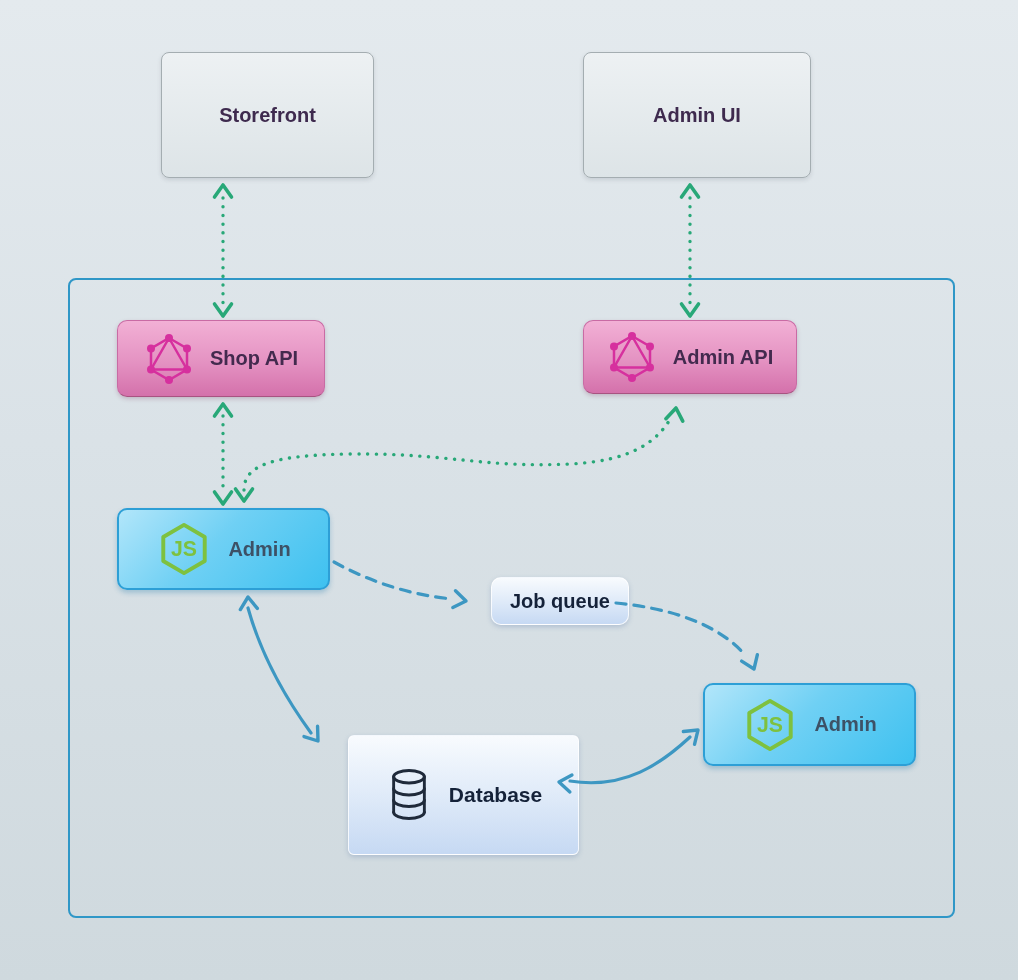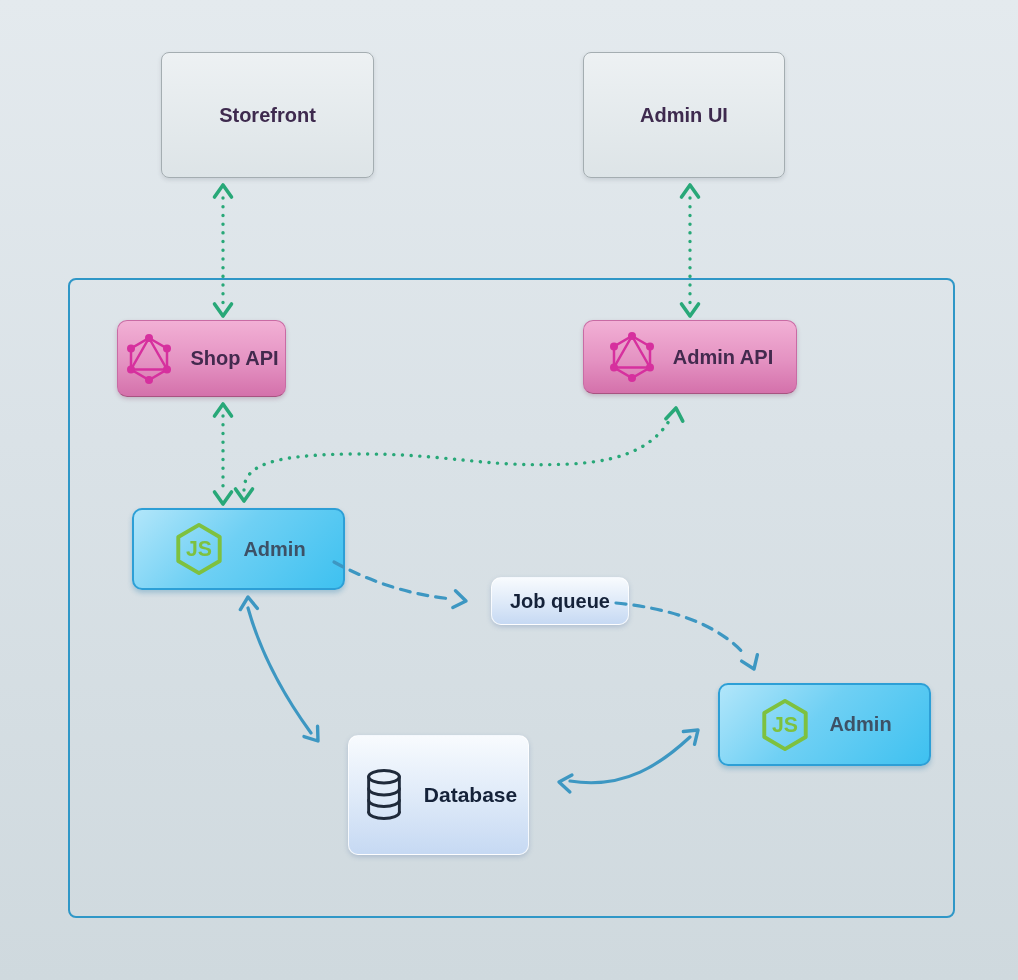--- a/index.html
+++ b/index.html
@@ -30,38 +30,37 @@
     border:1.5px solid #c96ba4;
     border-bottom-color:#a85381;
     color:#432a4e;
     box-shadow:0 2px 4px rgba(120,50,90,.25);
   }
   .bluenode{
     background:linear-gradient(135deg,#b2e6fa 0%,#6fd0f4 45%,#3ec1f0 100%);
     border:2px solid #2d9fd6;
     color:#3d5166;
     box-shadow:0 3px 5px rgba(30,120,170,.3);
-    margin-left:15px;
   }
   .lightblue{
     background:linear-gradient(180deg,#f8fbfe 0%,#dde9f8 55%,#c6d9f3 100%);
     border:1px solid rgba(255,255,255,.8);
     color:#152239;
     box-shadow:0 2px 5px rgba(80,110,160,.28);
     margin-left:18px;
   }
 
   #storefront{left:117px;top:52px;width:213px;height:126px;margin-left:44px;}
-  #admin-ui{left:583px;top:52px;width:202px;height:126px;}
-  #shop-api{left:117px;top:320px;width:169px;height:77px;}
+  #admin-ui{left:583px;top:52px;width:228px;height:126px;}
+  #shop-api{left:117px;top:320px;width:208px;height:77px;}
   #admin-api{left:583px;top:320px;width:214px;height:74px;}
   #server{left:117px;top:508px;width:213px;height:82px;}
   #job-queue{left:473px;top:577px;width:138px;height:48px;}
   #worker{left:703px;top:683px;width:213px;height:83px;}
-  #database{left:330px;top:735px;width:181px;height:120px;font-size:21px;}
+  #database{left:330px;top:735px;width:231px;height:120px;font-size:21px;border-radius:6px;}
 
   .container-box{
     position:absolute;left:68px;top:278px;width:887px;height:640px;
     border:2px solid #2f97c7;border-radius:8px;
     box-sizing:border-box;
     background:transparent;
   }
   .edges{
     position:absolute;left:0;top:0;width:1018px;height:980px;
     pointer-events:none;

